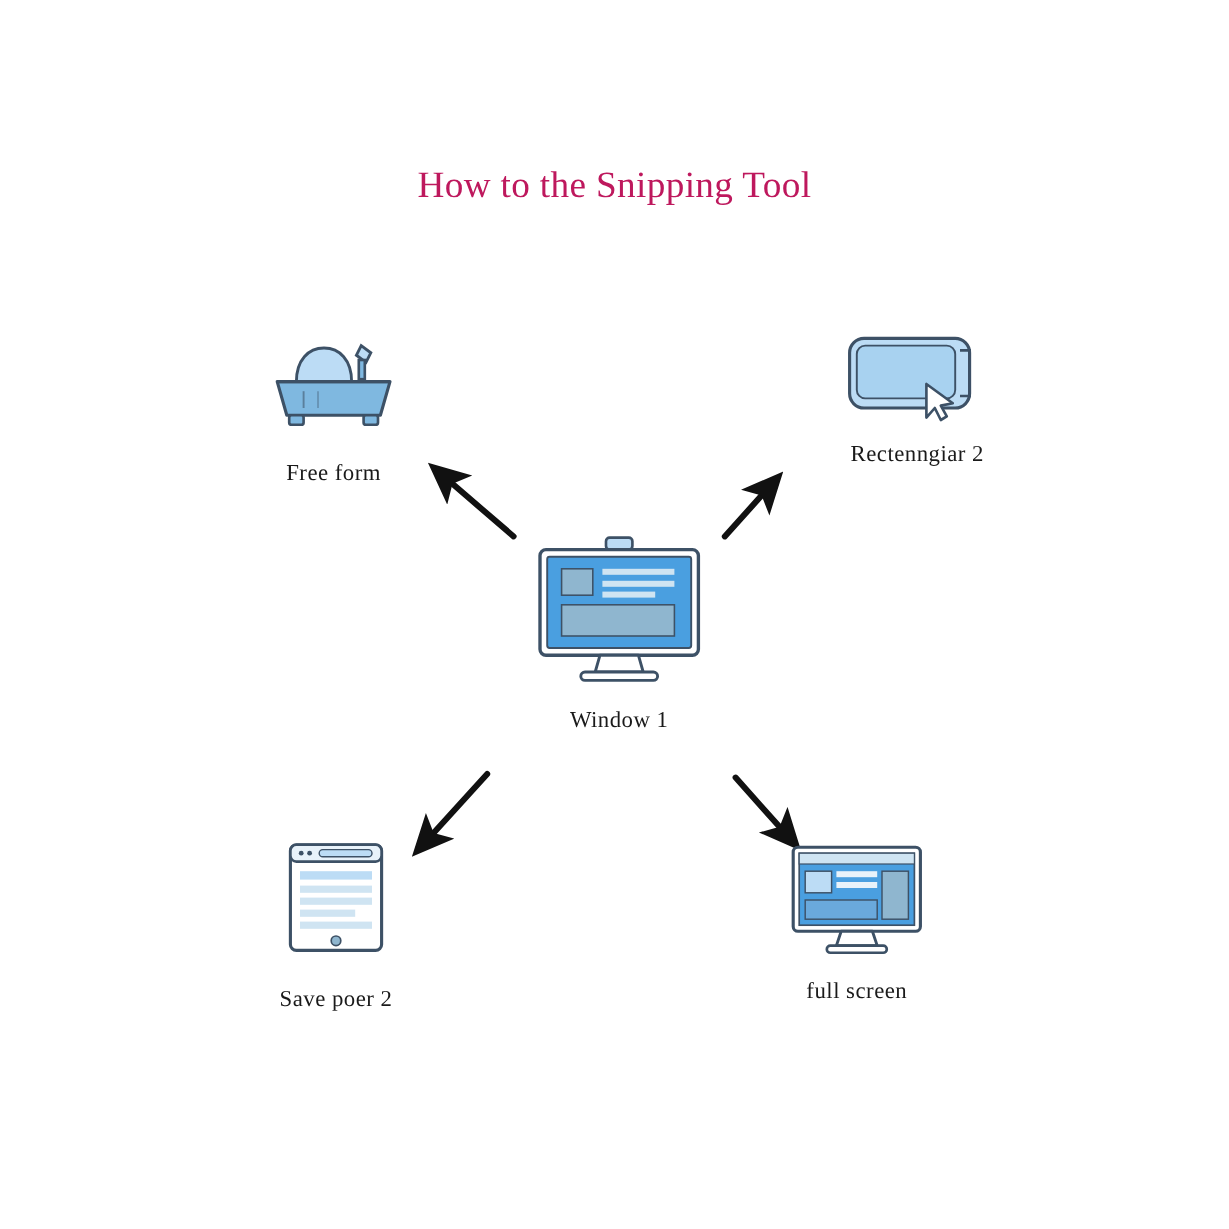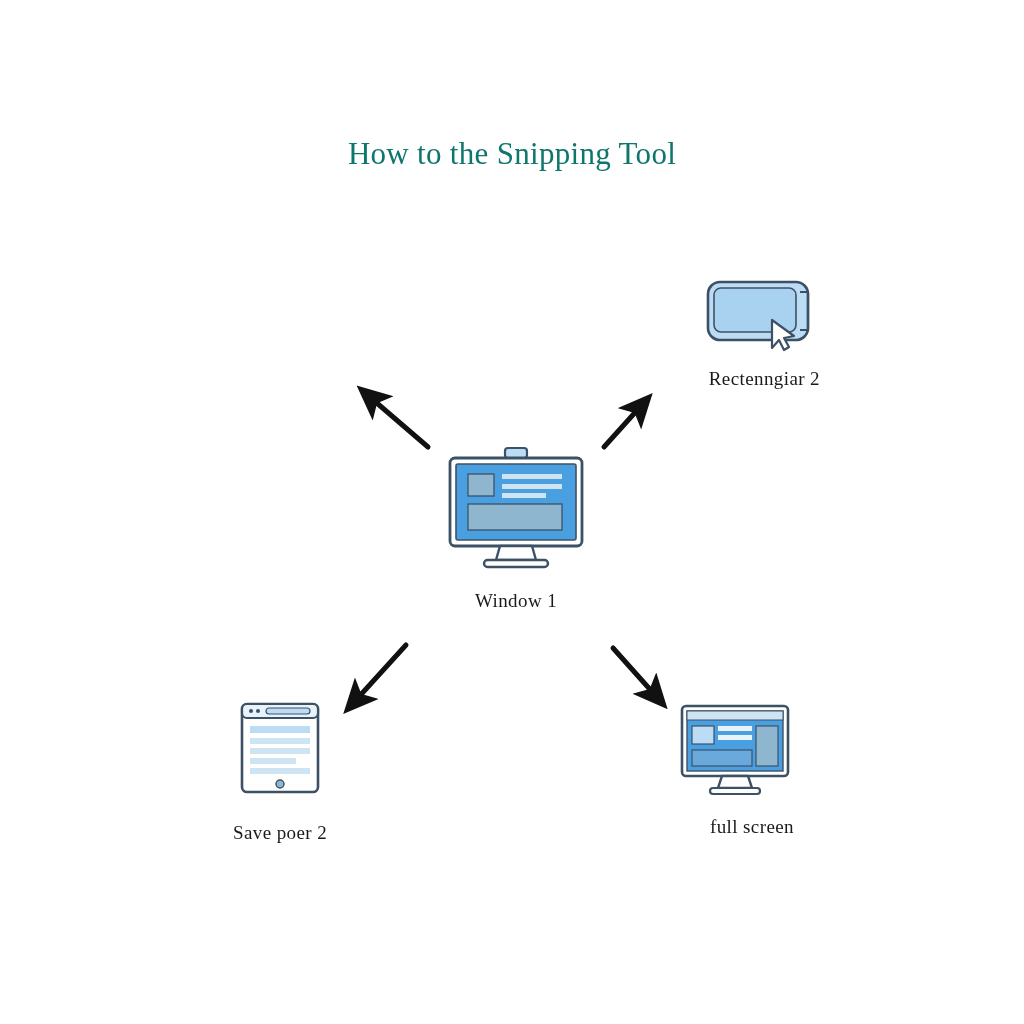--- a/index.html
+++ b/index.html
@@ -36,21 +36,21 @@
     text-align: center;
   }
   #title {
     position: absolute;
     left: 0;
     top: 136px;
     width: 1024px;
     text-align: center;
     font-family: "Liberation Serif", serif;
     font-size: 31px;
-    color: #0f766e;
+    color: #be185d;
     letter-spacing: 0.3px;
   }
   .icon-box {
     position: relative;
   }
   svg { display: block; overflow: visible; }
 </style>
 </head>
 <body>
 
@@ -71,20 +71,41 @@
       <line x1="604" y1="447" x2="640" y2="407" stroke="#111111" stroke-width="5" marker-end="url(#ah)" stroke-linecap="round"></line>
     </g>
     <g>
       <line x1="406" y1="645" x2="356" y2="700" stroke="#111111" stroke-width="5" marker-end="url(#ah)" stroke-linecap="round"></line>
     </g>
     <g>
       <line x1="613" y1="648" x2="655" y2="695" stroke="#111111" stroke-width="5" marker-end="url(#ah)" stroke-linecap="round"></line>
     </g>
   </svg>
 
+  <div class="node" style="left:198px; top:270px; width:160px;">
+    <div class="icon-box">
+      <svg width="130" height="92" viewBox="0 0 130 92">
+
+        <path d="M34 48 C34 30 44 20 57 20 C70 20 80 30 80 48 Z" fill="#bcdcf5" stroke="#3d5166" stroke-width="2.4"></path>
+
+        <path d="M88 18 L96 24 L92 32 L84 26 Z" fill="#bcdcf5" stroke="#3d5166" stroke-width="2.4"></path>
+        <rect x="86" y="30" width="5" height="16" fill="#7fb8e0" stroke="#3d5166" stroke-width="2.2"></rect>
+
+        <path d="M18 48 L112 48 L104 76 L26 76 Z" fill="#7fb8e0" stroke="#3d5166" stroke-width="2.6" stroke-linejoin="round"></path>
+        <line x1="18" y1="48" x2="112" y2="48" stroke="#3d5166" stroke-width="2.6"></line>
+
+        <rect x="28" y="76" width="12" height="8" rx="2" fill="#7fb8e0" stroke="#3d5166" stroke-width="2.2"></rect>
+        <rect x="90" y="76" width="12" height="8" rx="2" fill="#7fb8e0" stroke="#3d5166" stroke-width="2.2"></rect>
+
+        <line x1="40" y1="56" x2="40" y2="70" stroke="#3d5166" stroke-width="1.6" opacity="0.55"></line>
+        <line x1="52" y1="56" x2="52" y2="70" stroke="#3d5166" stroke-width="1.6" opacity="0.35"></line>
+      </svg>
+    </div>
+    <div class="node-label" style="margin-top:22px;">Free form</div>
+  </div>
 
   <div class="node" style="left:650px; top:272px; width:170px; align-items:flex-end;">
     <div class="icon-box" style="margin-left:8px;">
       <svg width="132" height="82" viewBox="0 0 132 82">
         <rect x="20" y="10" width="100" height="58" rx="12" fill="#bcdcf5" stroke="#3d5166" stroke-width="2.6"></rect>
         <rect x="26" y="16" width="82" height="44" rx="7" fill="#a8d2f0" stroke="#3d5166" stroke-width="1.6"></rect>
         <path d="M112 20 L120 20 L120 58 L112 58" fill="none" stroke="#3d5166" stroke-width="2.2"></path>
 
         <path d="M84 48 L84 76 L91 68 L96 78 L101 75 L96 66 L106 64 Z" fill="#ffffff" stroke="#3d5166" stroke-width="2.2" stroke-linejoin="round"></path>
       </svg>
@@ -126,21 +147,21 @@
         <rect x="16" y="38" width="60" height="6" fill="#cfe4f2"></rect>
         <rect x="16" y="48" width="60" height="6" fill="#cfe4f2"></rect>
         <rect x="16" y="58" width="46" height="6" fill="#cfe4f2"></rect>
         <rect x="16" y="68" width="60" height="6" fill="#cfe4f2"></rect>
         <circle cx="46" cy="84" r="4" fill="#8fb6cf" stroke="#3d5166" stroke-width="1.4"></circle>
       </svg>
     </div>
     <div class="node-label" style="margin-top:26px;">Save poer 2</div>
   </div>
 
-  <div class="node" style="left:634px; top:702px; width:160px;align-items:flex-end;">
+  <div class="node" style="left:634px; top:702px; width:160px;">
     <div class="icon-box">
       <svg width="118" height="92" viewBox="0 0 118 92">
         <rect x="6" y="4" width="106" height="70" rx="4" fill="#ffffff" stroke="#3d5166" stroke-width="2.6"></rect>
         <rect x="11" y="9" width="96" height="60" fill="#4a9fe0" stroke="#3d5166" stroke-width="1.4"></rect>
         <rect x="11" y="9" width="96" height="9" fill="#cfe4f2" stroke="#3d5166" stroke-width="1"></rect>
         <rect x="16" y="24" width="22" height="18" fill="#bcdcf5" stroke="#3d5166" stroke-width="1.2"></rect>
         <rect x="42" y="24" width="34" height="5" fill="#e8f2fa"></rect>
         <rect x="42" y="33" width="34" height="5" fill="#e8f2fa"></rect>
         <rect x="80" y="24" width="22" height="40" fill="#8fb6cf" stroke="#3d5166" stroke-width="1.2"></rect>
         <rect x="16" y="48" width="60" height="16" fill="#6aa9dc" stroke="#3d5166" stroke-width="1.2"></rect>

